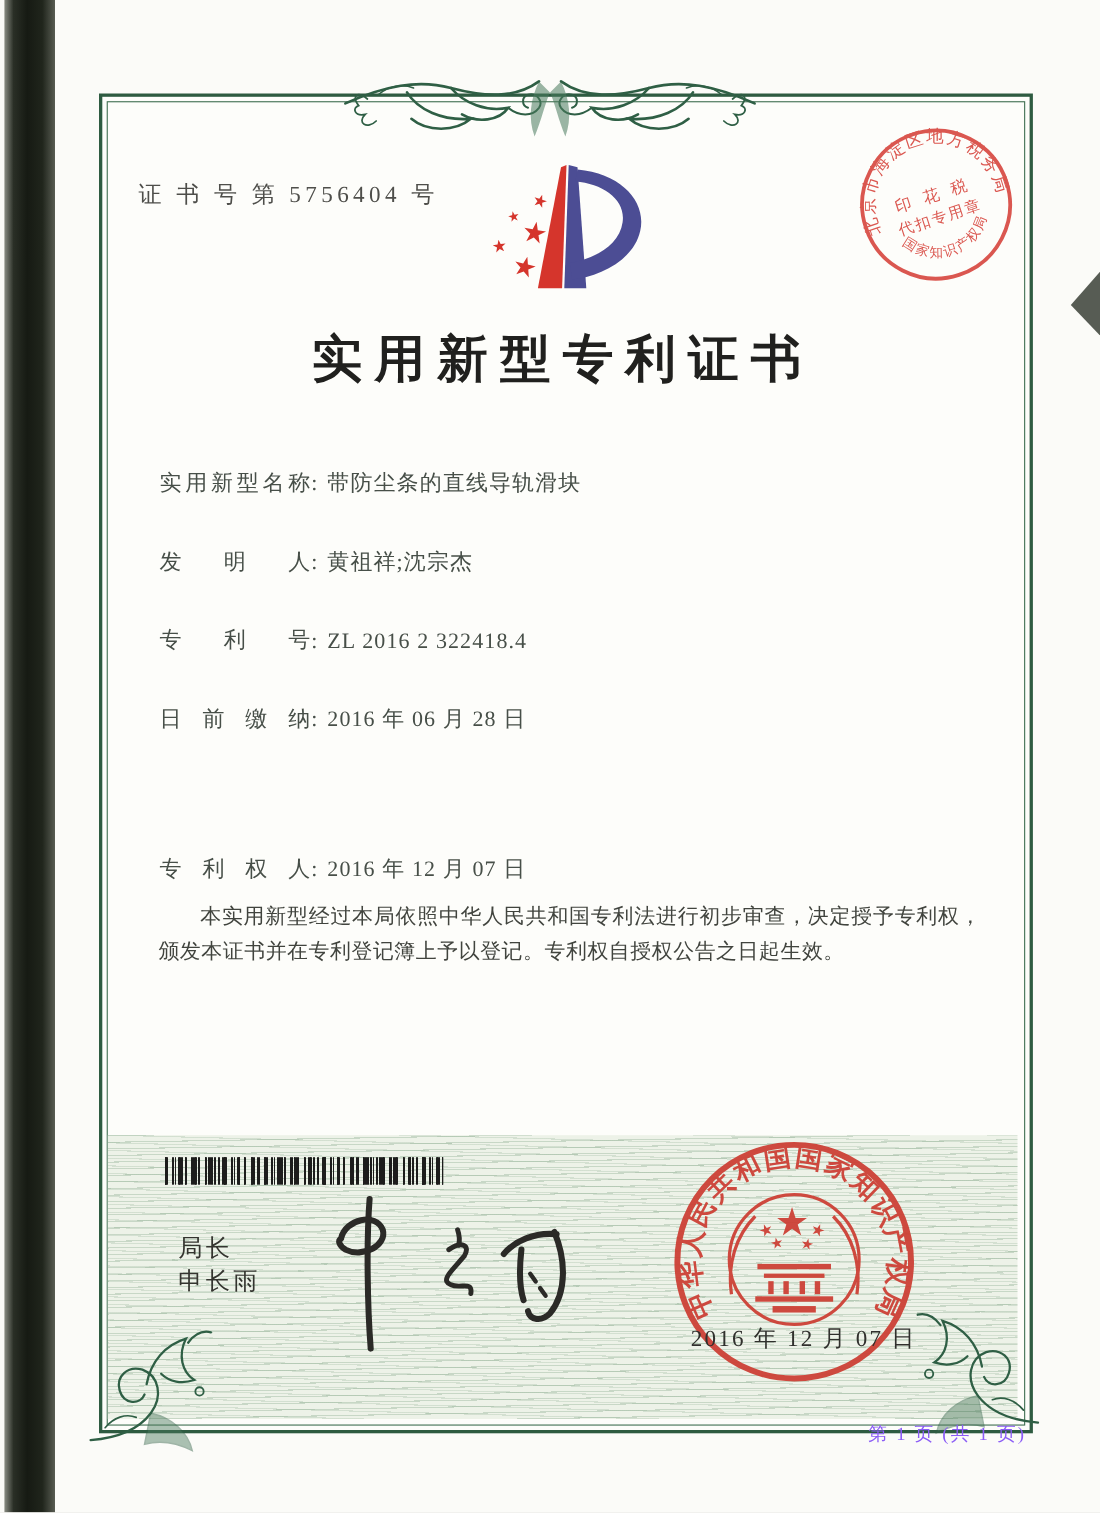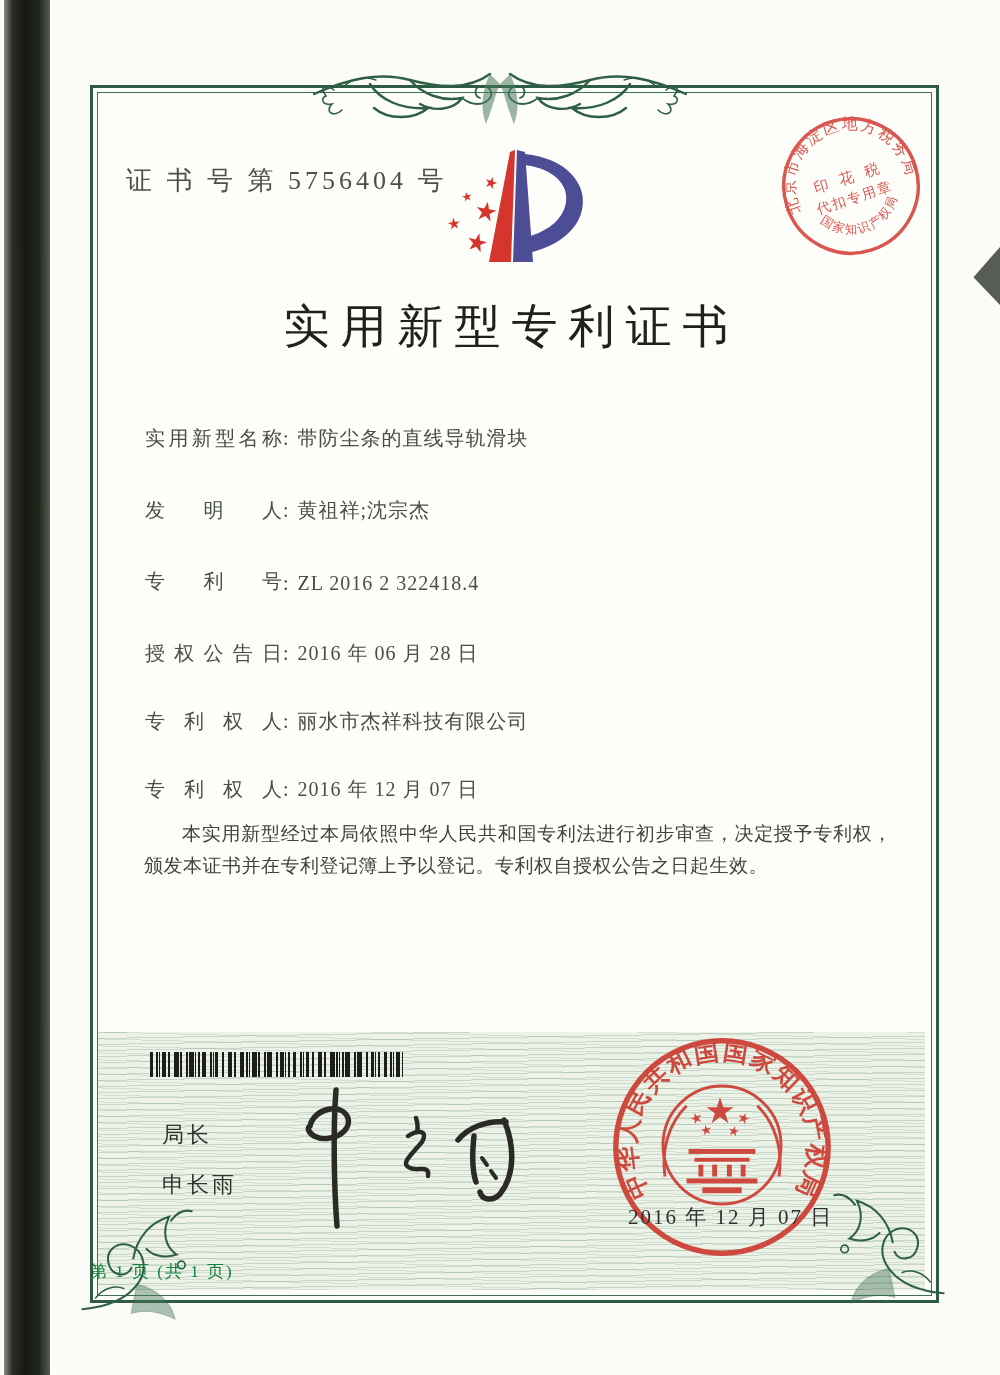--- a/index.html
+++ b/index.html
@@ -18,47 +18,47 @@
   .wave-band{position:absolute;left:98px;top:1032px;width:827px;height:258px;
     background-color:#edf2e8;
     background-image:
       repeating-linear-gradient(179deg,rgba(120,158,126,.32) 0 1px,rgba(0,0,0,0) 1px 6px),
       repeating-linear-gradient(181.5deg,rgba(120,158,126,.22) 0 1px,rgba(0,0,0,0) 1px 7px);}
   .flourish{position:absolute;left:310px;top:48px;width:380px;height:92px;}
   .corner-ornament{position:absolute;width:132px;height:132px;}
   .corner-ornament.bl{left:72px;top:1198px;}
   .corner-ornament.br{left:822px;top:1182px;transform:scaleX(-1);}
   
-  .cert-no{position:absolute;left:126px;top:163px;font-size:26px;letter-spacing:4px;color:#4e4e4a;}
+  .cert-no{position:absolute;left:126px;top:163px;font-size:21px;letter-spacing:4px;color:#4e4e4a;}
   .logo{position:absolute;left:428px;top:142px;width:165px;height:130px;}
   .tax-stamp{position:absolute;left:767px;top:102px;width:168px;height:168px;opacity:.92;}
   .doc-title{position:absolute;left:90px;top:296px;width:843px;text-align:center;
-    font-size:46px;font-weight:normal;letter-spacing:11px;color:#20201e;}
+    font-size:46px;font-weight:bold;letter-spacing:11px;color:#20201e;}
   
   .field{position:absolute;left:145px;font-size:20px;color:#474f48;white-space:nowrap;letter-spacing:1px;}
   .flabel{display:inline-block;width:138px;text-align:justify;text-align-last:justify;vertical-align:bottom;}
   .fsep{padding-right:8px;}
   .f0{top:425px}.f1{top:497px}.f2{top:568px}.f3{top:640px}.f4{top:708px}.f5{top:776px}
   
   .body-text{position:absolute;left:142px;top:816px;width:752px;}
   .body-text p{margin:2px;font-size:19px;line-height:31.5px;text-align:justify;
     text-indent:2em;color:#41443e;letter-spacing:.5px;}
   
   .barcode{position:absolute;left:150px;top:1052px;width:253px;height:25px;background:
     repeating-linear-gradient(90deg,#1d1d1c 0 2px,rgba(0,0,0,0) 2px 6px),
     repeating-linear-gradient(90deg,#1d1d1c 0 1px,rgba(0,0,0,0) 1px 9px),
     repeating-linear-gradient(90deg,#1d1d1c 0 3px,rgba(0,0,0,0) 3px 13px);}
   .officer{position:absolute;left:162px;top:1120px;font-family:Liberation Sans, sans-serif;
     font-size:22px;color:#34342f;letter-spacing:3px;}
-  .officer .name{margin-top:20px;}
+  .officer .name{}
   .signature{position:absolute;left:288px;top:1078px;width:244px;height:160px;}
   .seal{position:absolute;left:604px;top:1029px;width:236px;height:236px;opacity:.95;}
   .seal-date{position:absolute;left:628px;top:1203px;font-size:21px;letter-spacing:2px;color:#30302d;}
-  .footer{position:absolute;left:90px;top:1260px;width:843px;text-align:left;
-    font-size:17px;letter-spacing:2px;color:#15803d;}
+  .footer{position:absolute;left:90px;top:1292px;width:843px;text-align:right;
+    font-size:17px;letter-spacing:2px;color:#8b5cf6;}
   svg text{font-family:"Liberation Serif","DejaVu Serif",serif;}
 </style>
 </head>
 <body>
 
 <div class="page">
 
   <div class="edge-left"></div>
   <div class="edge-right-notch"></div>
 
@@ -136,22 +136,21 @@
         <textPath href="#taxBottom" startOffset="50%" text-anchor="middle">国家知识产权局</textPath>
       </text>
     </g>
   </svg>
 
   <div class="doc-title">实用新型专利证书</div>
 
   <div class="field f0"><span class="flabel">实用新型名称</span><span class="fsep">:</span><span>带防尘条的直线导轨滑块</span></div>
   <div class="field f1"><span class="flabel">发明人</span><span class="fsep">:</span><span>黄祖祥;沈宗杰</span></div>
   <div class="field f2"><span class="flabel">专利号</span><span class="fsep">:</span><span>ZL 2016 2 322418.4</span></div>
-  <div class="field f3"><span class="flabel">授权公告日</span><span class="fsep">:</span><span>2016 年 06 月 28 日</span></div>
-  <div class="field f4"><span class="flabel">专利权人</span><span class="fsep">:</span><span>丽水市杰祥科技有限公司</span></div>
+  <div class="field f3"><span class="flabel">日前缴纳</span><span class="fsep">:</span><span>2016 年 06 月 28 日</span></div>
   <div class="field f5"><span class="flabel">专利权人</span><span class="fsep">:</span><span>2016 年 12 月 07 日</span></div>
 
   <div class="body-text">
     <p>本实用新型经过本局依照中华人民共和国专利法进行初步审查，决定授予专利权，颁发本证书并在专利登记簿上予以登记。专利权自授权公告之日起生效。</p>
   </div>
 
   <div class="barcode"></div>
 
   <div class="officer">
     <div>局长</div>

